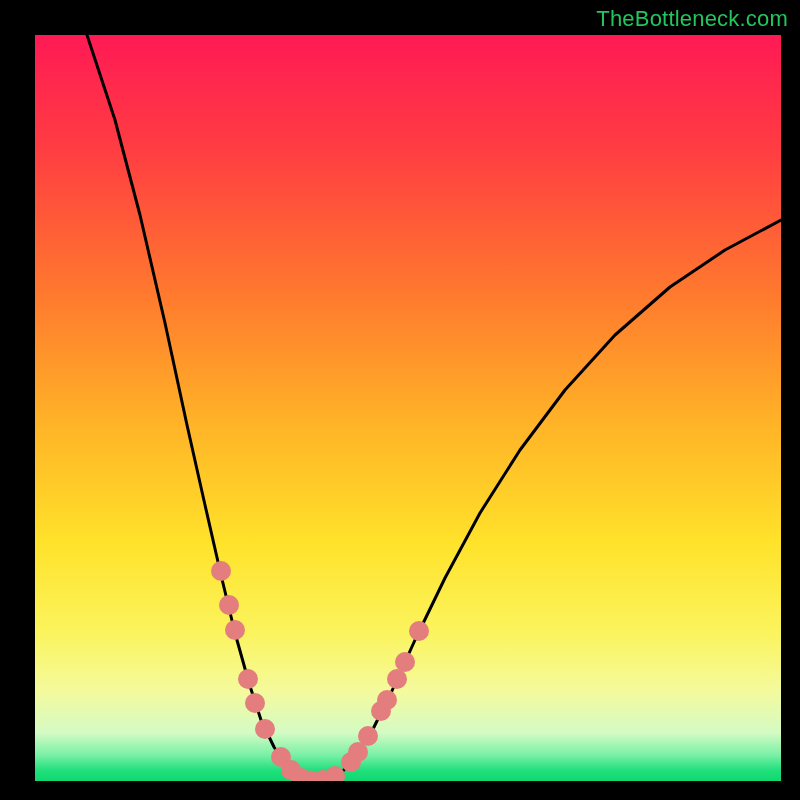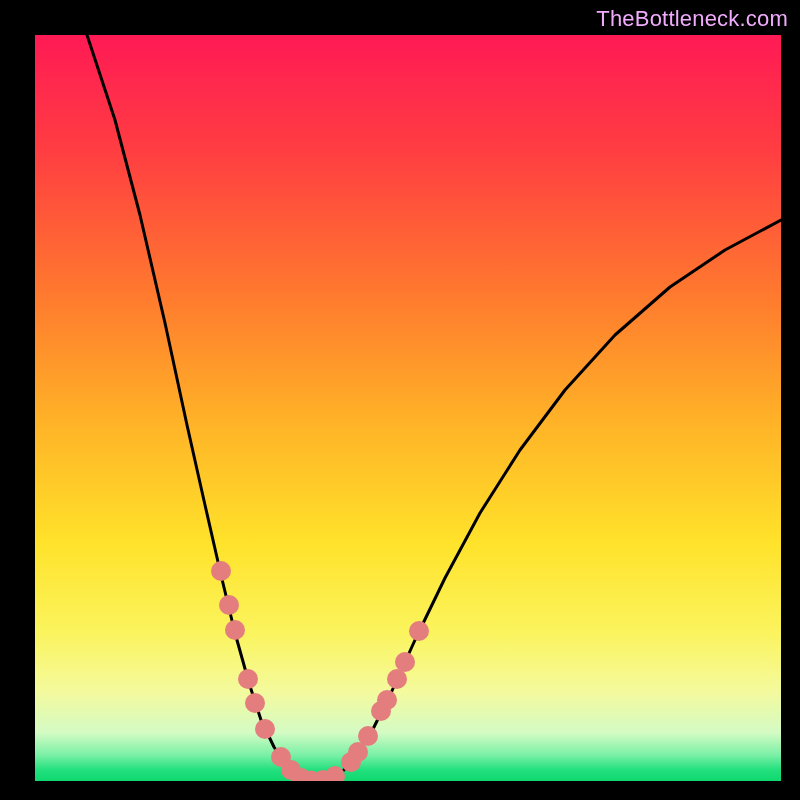--- a/index.html
+++ b/index.html
@@ -16,21 +16,21 @@
     height: 800px;
     background: #000000;
   }
   .watermark {
     position: absolute;
     top: 6px;
     right: 12px;
     font-family: Arial, Helvetica, sans-serif;
     font-size: 22px;
     font-weight: 500;
-    color: #f0abfc;
+    color: #22c55e;
     letter-spacing: 0.2px;
   }
   .plot-area {
     position: absolute;
     left: 35px;
     top: 35px;
     width: 746px;
     height: 746px;
     overflow: hidden;
   }

